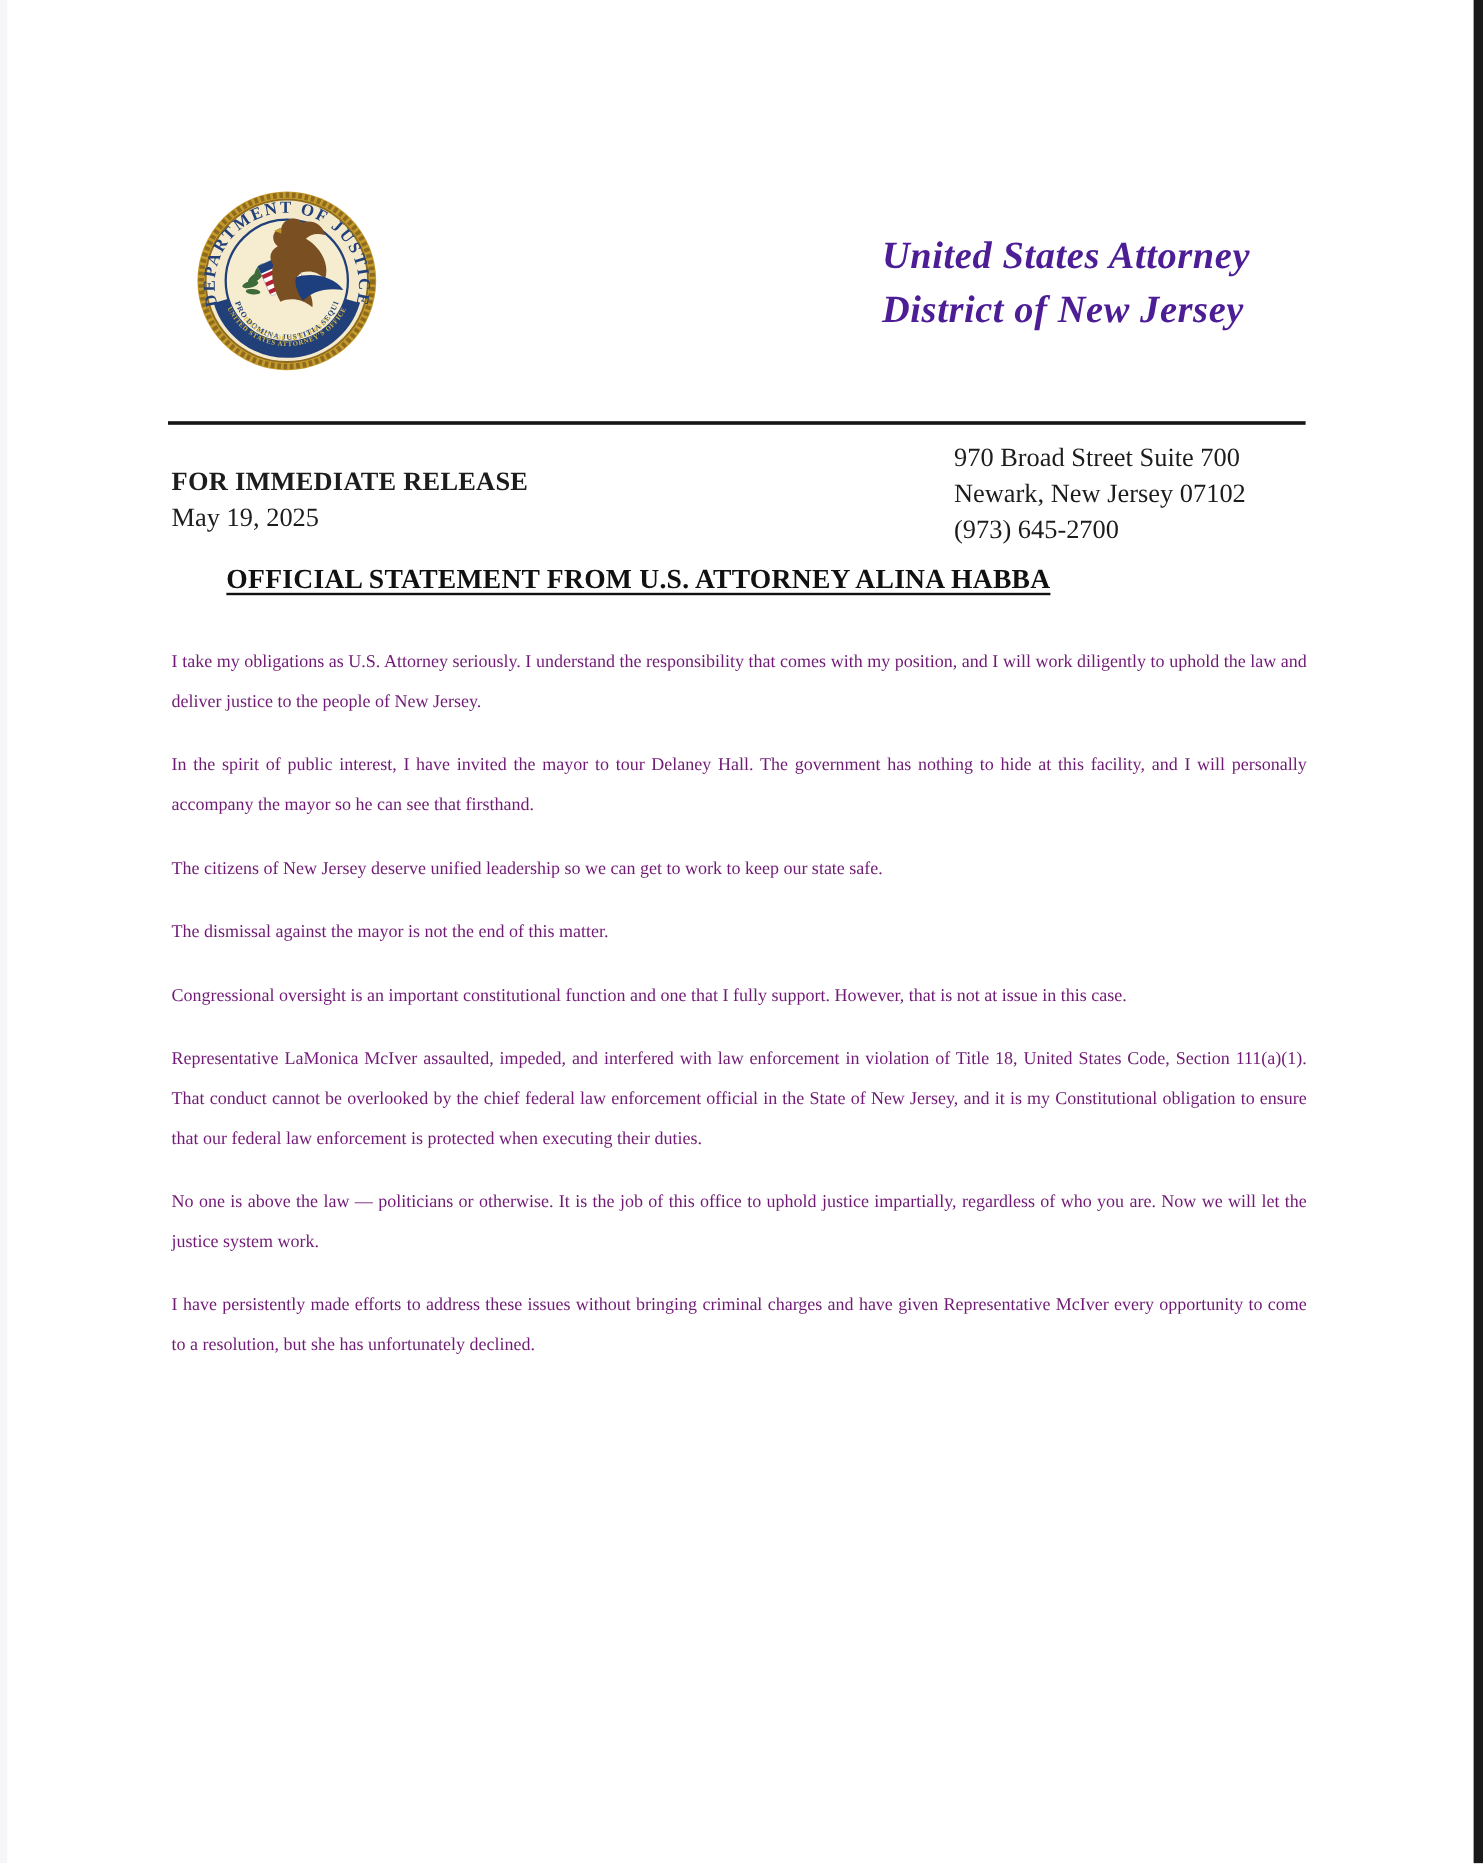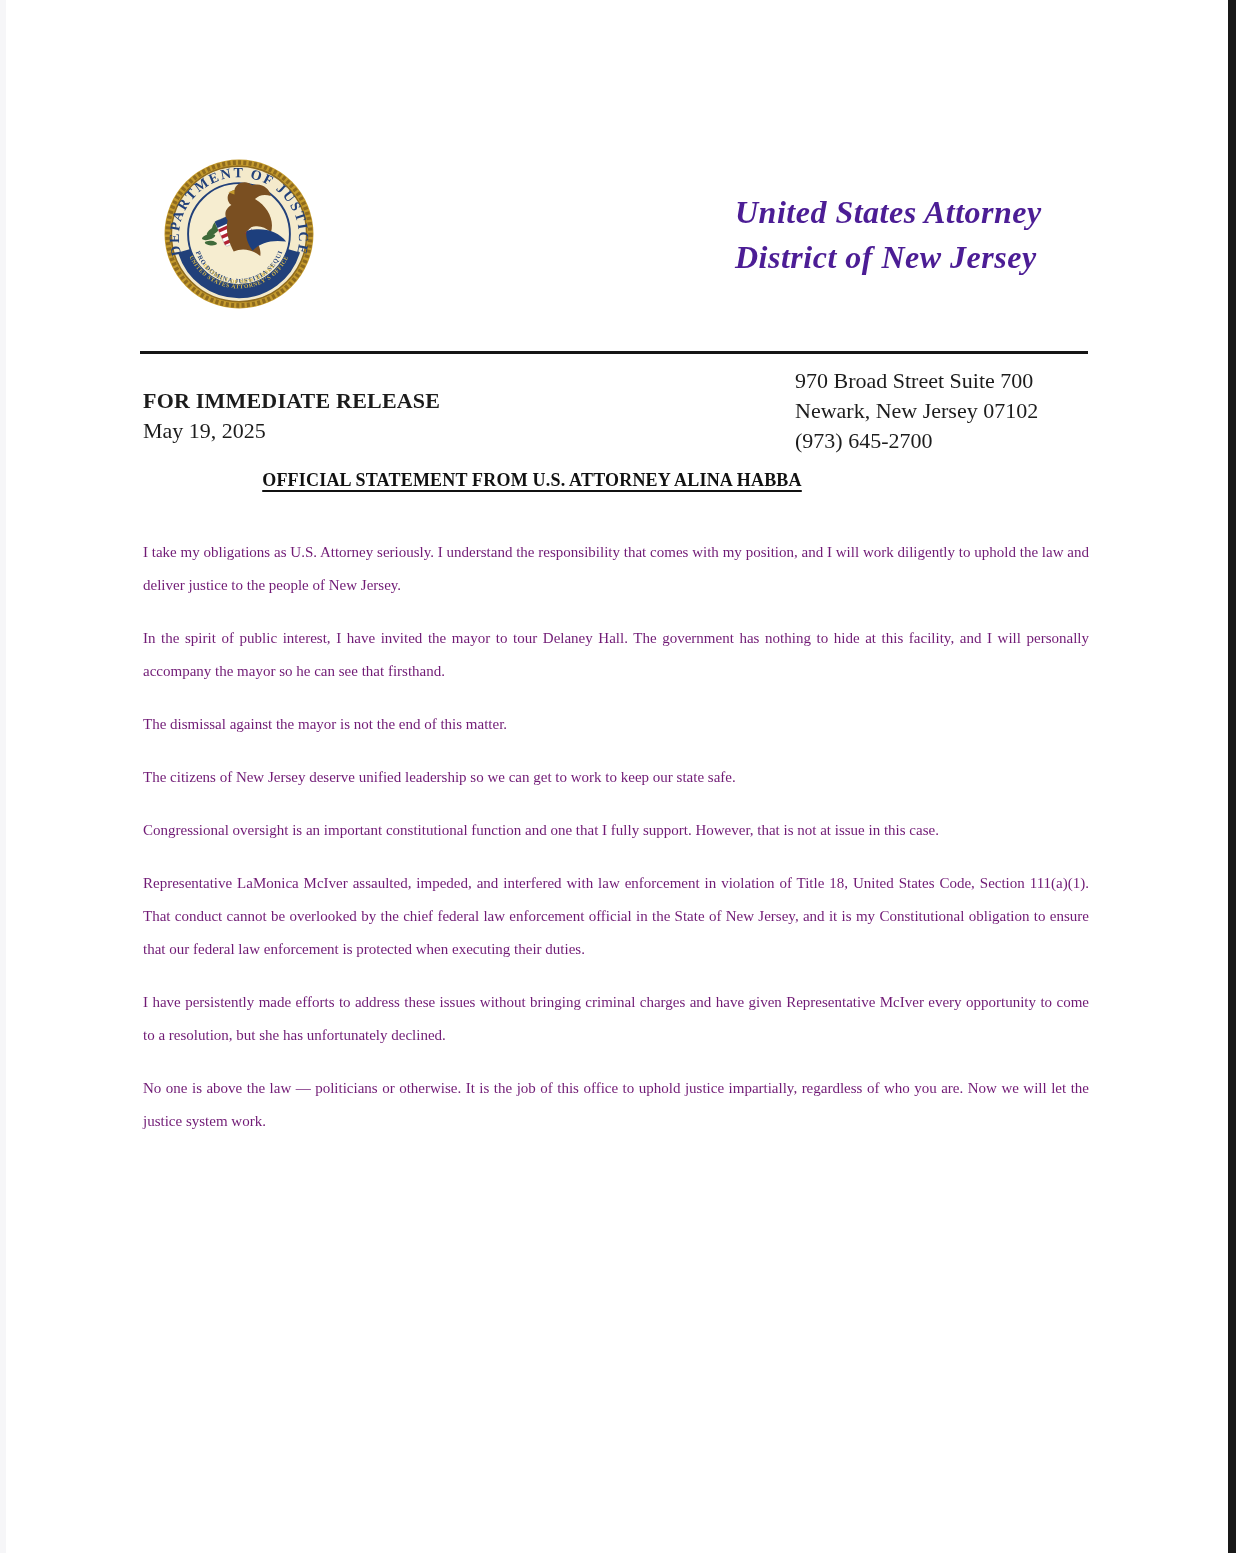--- a/index.html
+++ b/index.html
@@ -68,21 +68,21 @@
     font-size: 22px;
     line-height: 30px;
   }
   .title {
     position: absolute;
     left: 0;
     top: 470px;
     width: 1064px;
     margin: 0;
     text-align: center;
-    font-size: 18px;
+    font-size: 23px;
     font-weight: bold;
     letter-spacing: 0.2px;
     color: #111111;
     text-decoration: underline;
     text-underline-offset: 4px;
     text-decoration-thickness: 2px;
   }
   .bodytext {
     position: absolute;
     left: 143px;
@@ -179,21 +179,21 @@
     <div>970 Broad Street Suite 700</div>
     <div>Newark, New Jersey 07102</div>
     <div>(973) 645-2700</div>
   </div>
 
   <h1 class="title">OFFICIAL STATEMENT FROM U.S. ATTORNEY ALINA HABBA</h1>
 
   <main class="bodytext">
     <p>I take my obligations as U.S. Attorney seriously. I understand the responsibility that comes with my position, and I will work diligently to uphold the law and deliver justice to the people of New Jersey.</p>
     <p>In the spirit of public interest, I have invited the mayor to tour Delaney Hall. The government has nothing to hide at this facility, and I will personally accompany the mayor so he can see that firsthand.</p>
+    <p>The citizens of New Jersey deserve unified leadership so we can get to work to keep our state safe.</p>
     <p>The dismissal against the mayor is not the end of this matter.</p>
-    <p>The citizens of New Jersey deserve unified leadership so we can get to work to keep our state safe.</p>
     <p>Congressional oversight is an important constitutional function and one that I fully support. However, that is not at issue in this case.</p>
     <p>Representative LaMonica McIver assaulted, impeded, and interfered with law enforcement in violation of Title 18, United States Code, Section 111(a)(1). That conduct cannot be overlooked by the chief federal law enforcement official in the State of New Jersey, and it is my Constitutional obligation to ensure that our federal law enforcement is protected when executing their duties.</p>
+    <p>No one is above the law — politicians or otherwise. It is the job of this office to uphold justice impartially, regardless of who you are. Now we will let the justice system work.</p>
     <p>I have persistently made efforts to address these issues without bringing criminal charges and have given Representative McIver every opportunity to come to a resolution, but she has unfortunately declined.</p>
-    <p>No one is above the law — politicians or otherwise. It is the job of this office to uphold justice impartially, regardless of who you are. Now we will let the justice system work.</p>
   </main>
 
 </div>
 
 </body></html>

